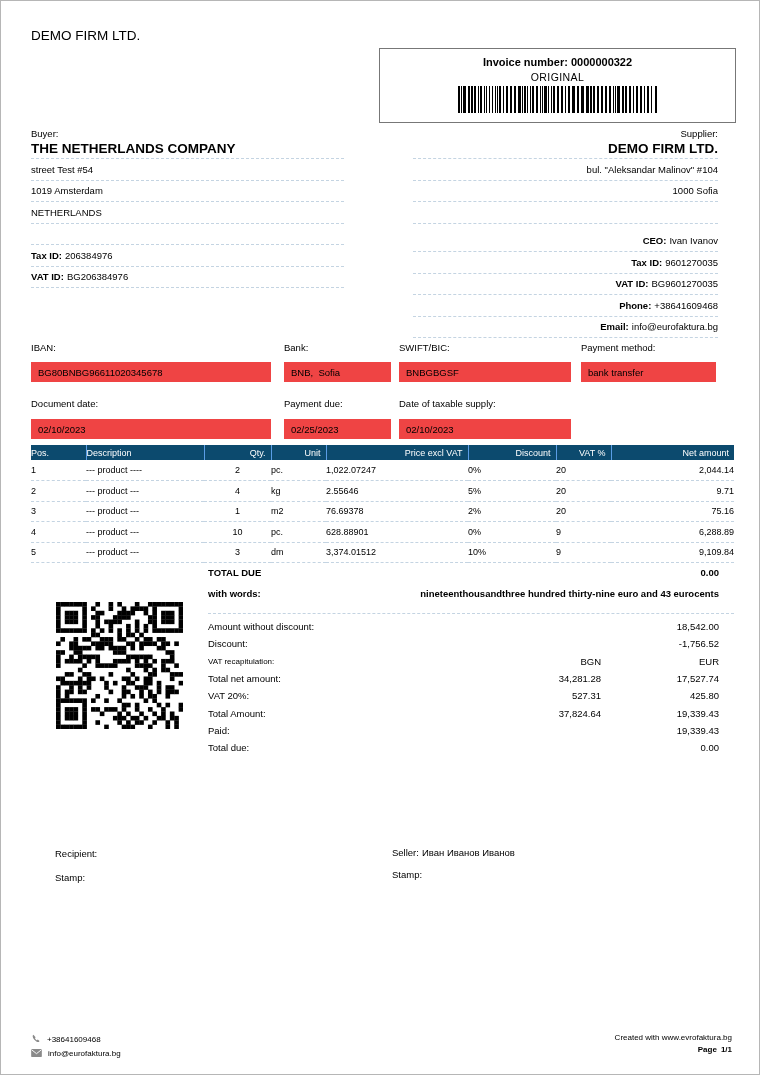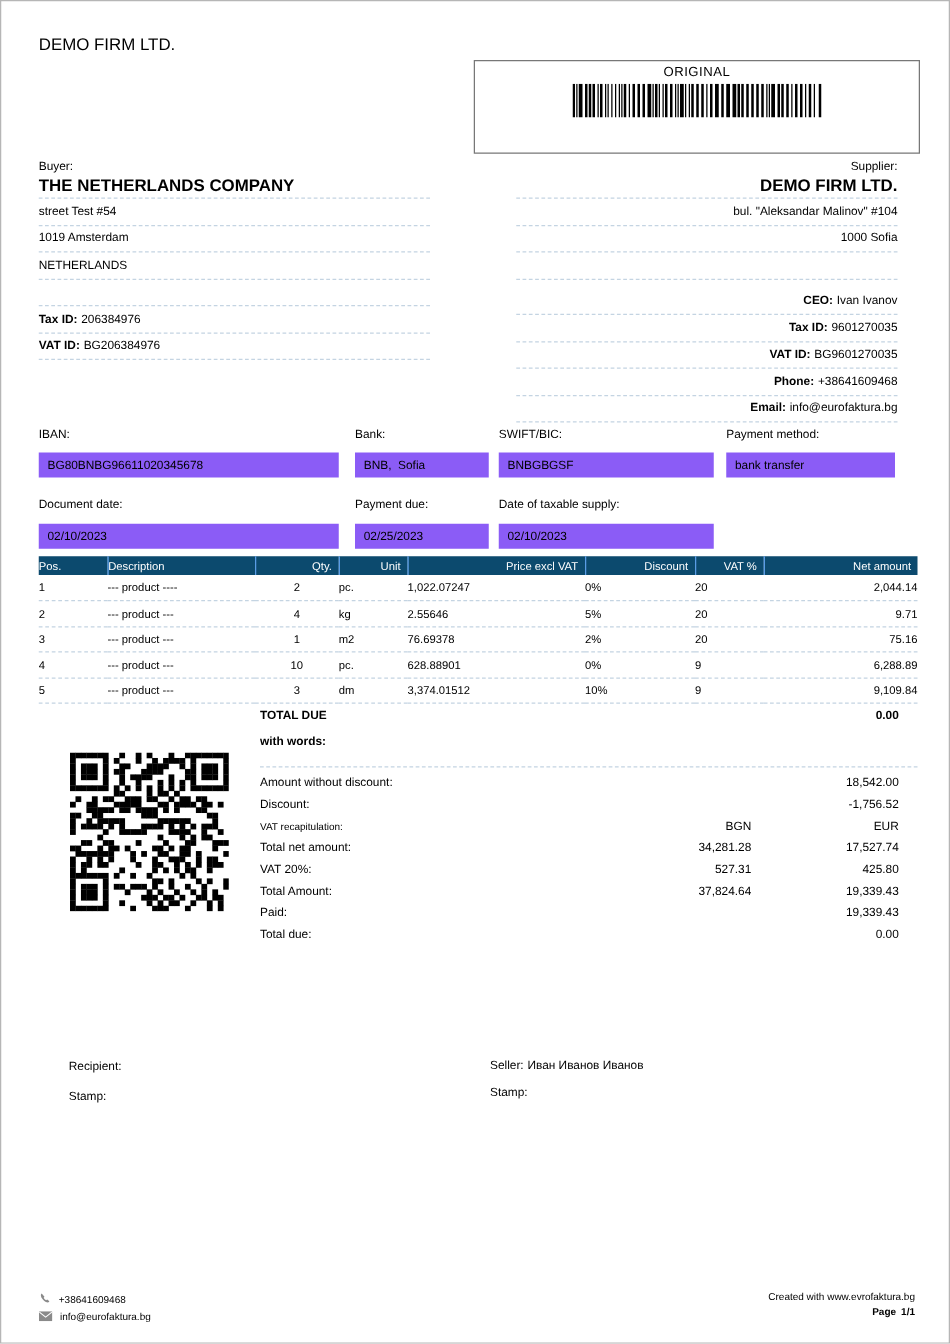--- a/index.html
+++ b/index.html
@@ -22,21 +22,21 @@
   .p-name{height:21px;font-size:13.5px;font-weight:bold;display:flex;align-items:flex-end;padding-bottom:2px;box-sizing:border-box;}
   .supplier .p-name{justify-content:flex-end;}
   .p-line{height:21.5px;display:flex;align-items:center;box-sizing:border-box;}
   .supplier .p-line{justify-content:flex-end;}
   .dash{border-bottom:1px dashed #c4d4e2;}
   .spacer7{height:7px;}
   .p-line b{font-weight:bold;}
   .p-line .val{margin-left:3px;}
 
   .pay-label{position:absolute;font-size:9.5px;}
-  .pay-field{position:absolute;height:20px;background:#8b5cf6;font-size:9.5px;display:flex;align-items:center;
+  .pay-field{position:absolute;height:20px;background:#ef4444;font-size:9.5px;display:flex;align-items:center;
              padding-left:7px;box-sizing:border-box;white-space:pre;}
   .pc1{left:30px;width:240px}.pc2{left:283px;width:107px}.pc3{left:398px;width:172px}.pc4{left:580px;width:135px}
   .pr1l{top:341px}.pr1f{top:361px}.pr2l{top:397px}.pr2f{top:418px}
 
   table.items{position:absolute;left:30px;top:444px;width:703px;border-collapse:collapse;table-layout:fixed;font-size:9px;}
   table.items th{background:#0c4a6e;color:#fff;font-weight:normal;height:15px;padding:0 5px 0 0;box-sizing:border-box;}
   table.items th + th{border-left:1px solid #5a9de6;}
   th.h-pos{text-align:left;padding-left:8px;}
   th.h-desc{text-align:left;padding-left:2px;}
   th.h-qty,th.h-unit,th.h-price,th.h-discount,th.h-vat,th.h-net{text-align:right;}
@@ -78,20 +78,24 @@
   .page-num .val{margin-left:4px;}
 </style>
 </head>
 <body>
 
 <div class="page">
 
   <div class="company-header">DEMO FIRM LTD.</div>
 
   <div class="invoice-box">
+    <div class="inv-num">
+      <span>Invoice number:</span>
+      <span>0000000322</span>
+    </div>
     <div class="inv-orig">ORIGINAL</div>
     <div class="barcode"><svg width="200" height="27" viewBox="0 0 200 27" fill="#000">
           <rect x="0" y="0" width="2" height="27"></rect>
           <rect x="3" y="0" width="1" height="27"></rect>
           <rect x="5" y="0" width="3" height="27"></rect>
           <rect x="10" y="0" width="2" height="27"></rect>
           <rect x="13" y="0" width="2" height="27"></rect>
           <rect x="16" y="0" width="2" height="27"></rect>
           <rect x="20" y="0" width="1" height="27"></rect>
           <rect x="22" y="0" width="2" height="27"></rect>
@@ -287,20 +291,21 @@
       </tbody>
   </table>
 
   <div class="totals">
     <div class="t-row">
       <span>TOTAL DUE</span>
       <span class="t-val">0.00</span>
     </div>
     <div class="t-row">
       <span>with words:</span>
+      <span class="t-val">nineteenthousandthree hundred thirty-nine euro and 43 eurocents</span>
     </div>
   </div>
 
   <div class="qr"><svg width="127" height="127" viewBox="0 0 127 127" fill="#000">
         <rect x="0.00" y="0.00" width="4.63" height="4.63"></rect>
         <rect x="4.38" y="0.00" width="4.63" height="4.63"></rect>
         <rect x="8.76" y="0.00" width="4.63" height="4.63"></rect>
         <rect x="13.14" y="0.00" width="4.63" height="4.63"></rect>
         <rect x="17.52" y="0.00" width="4.63" height="4.63"></rect>
         <rect x="21.90" y="0.00" width="4.63" height="4.63"></rect>

